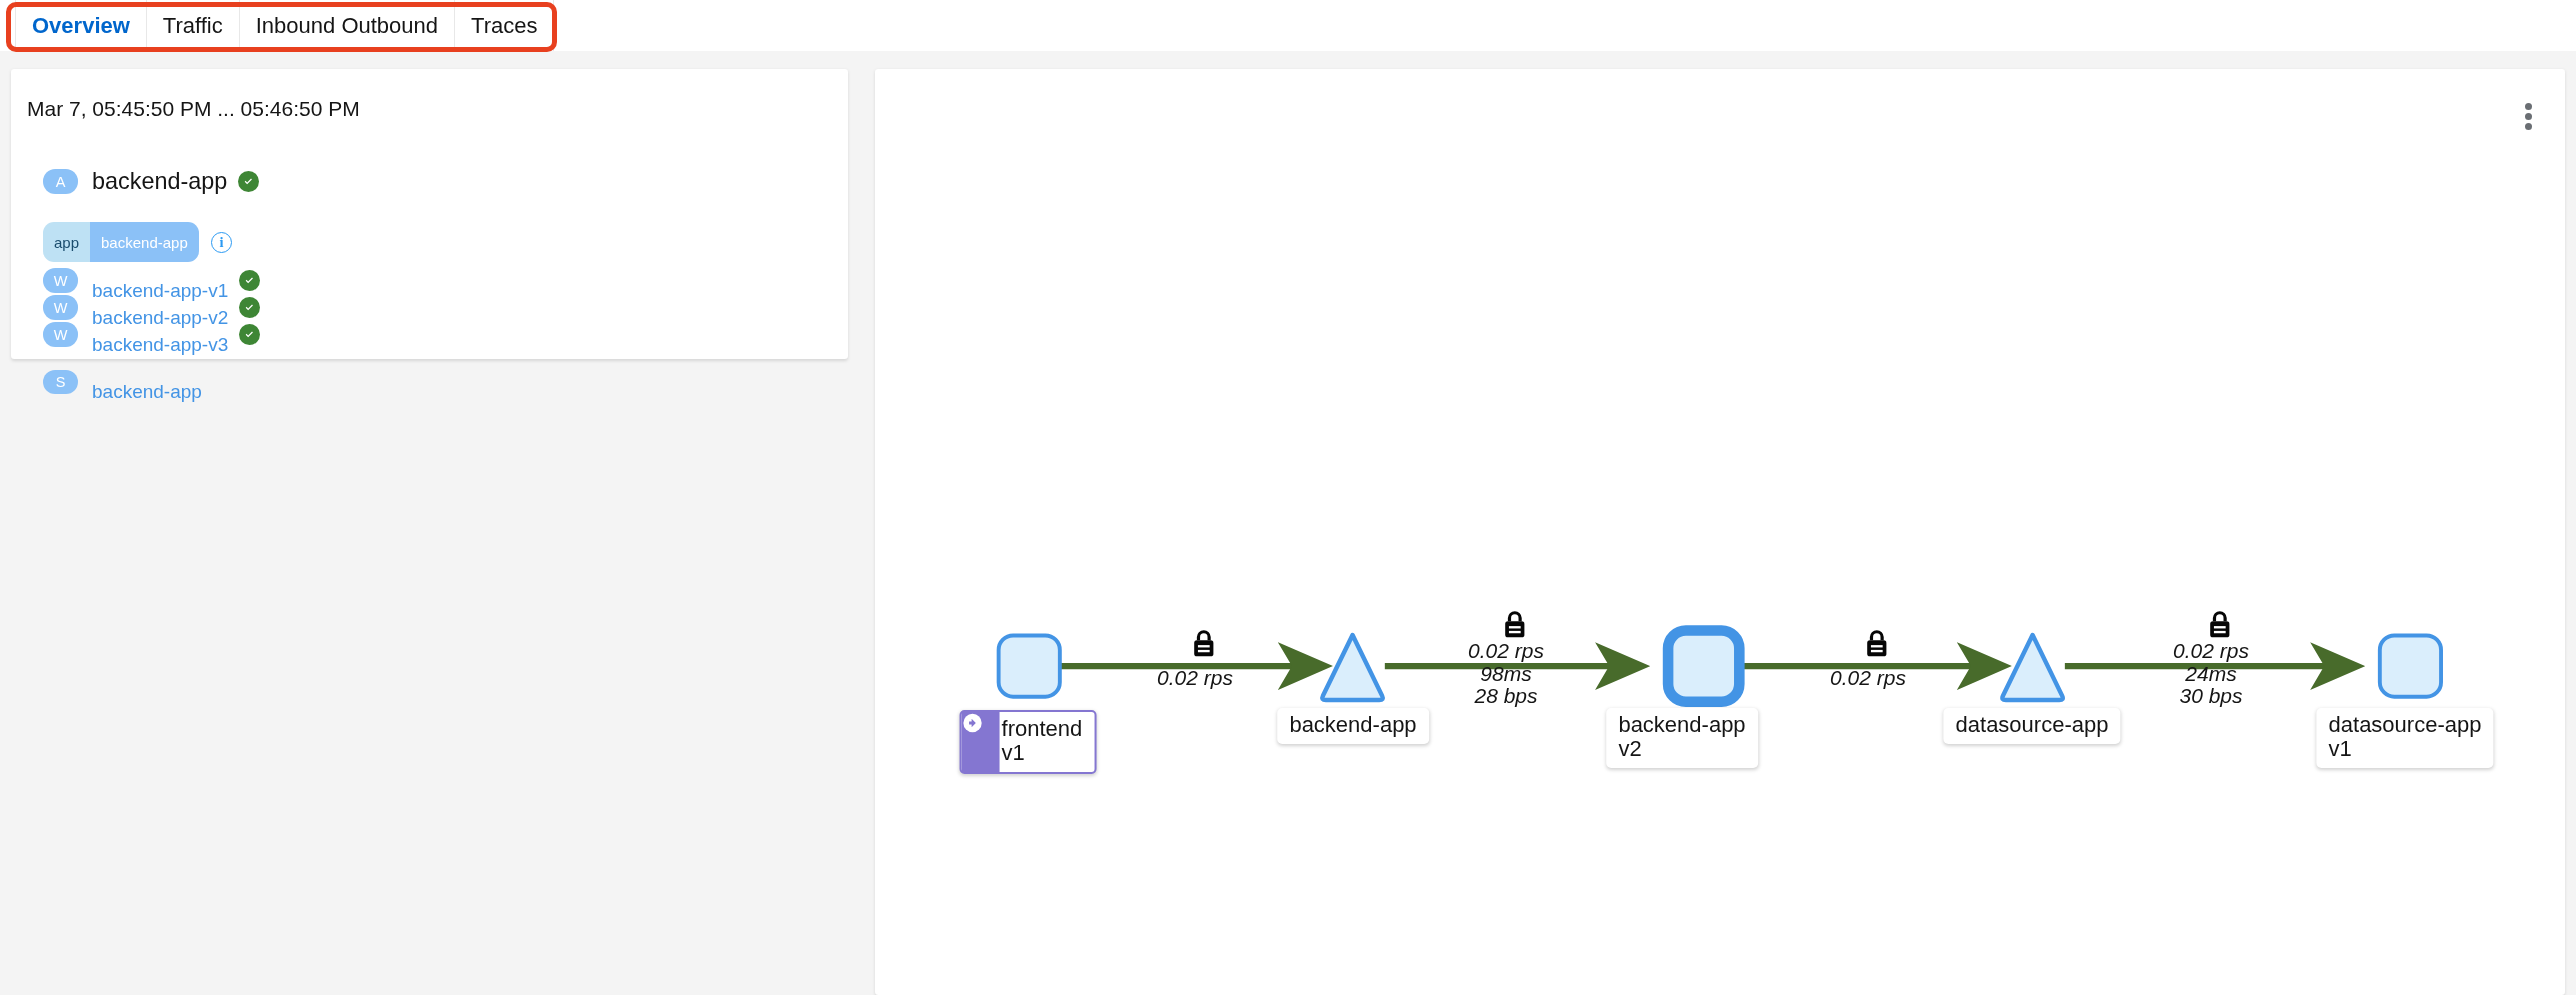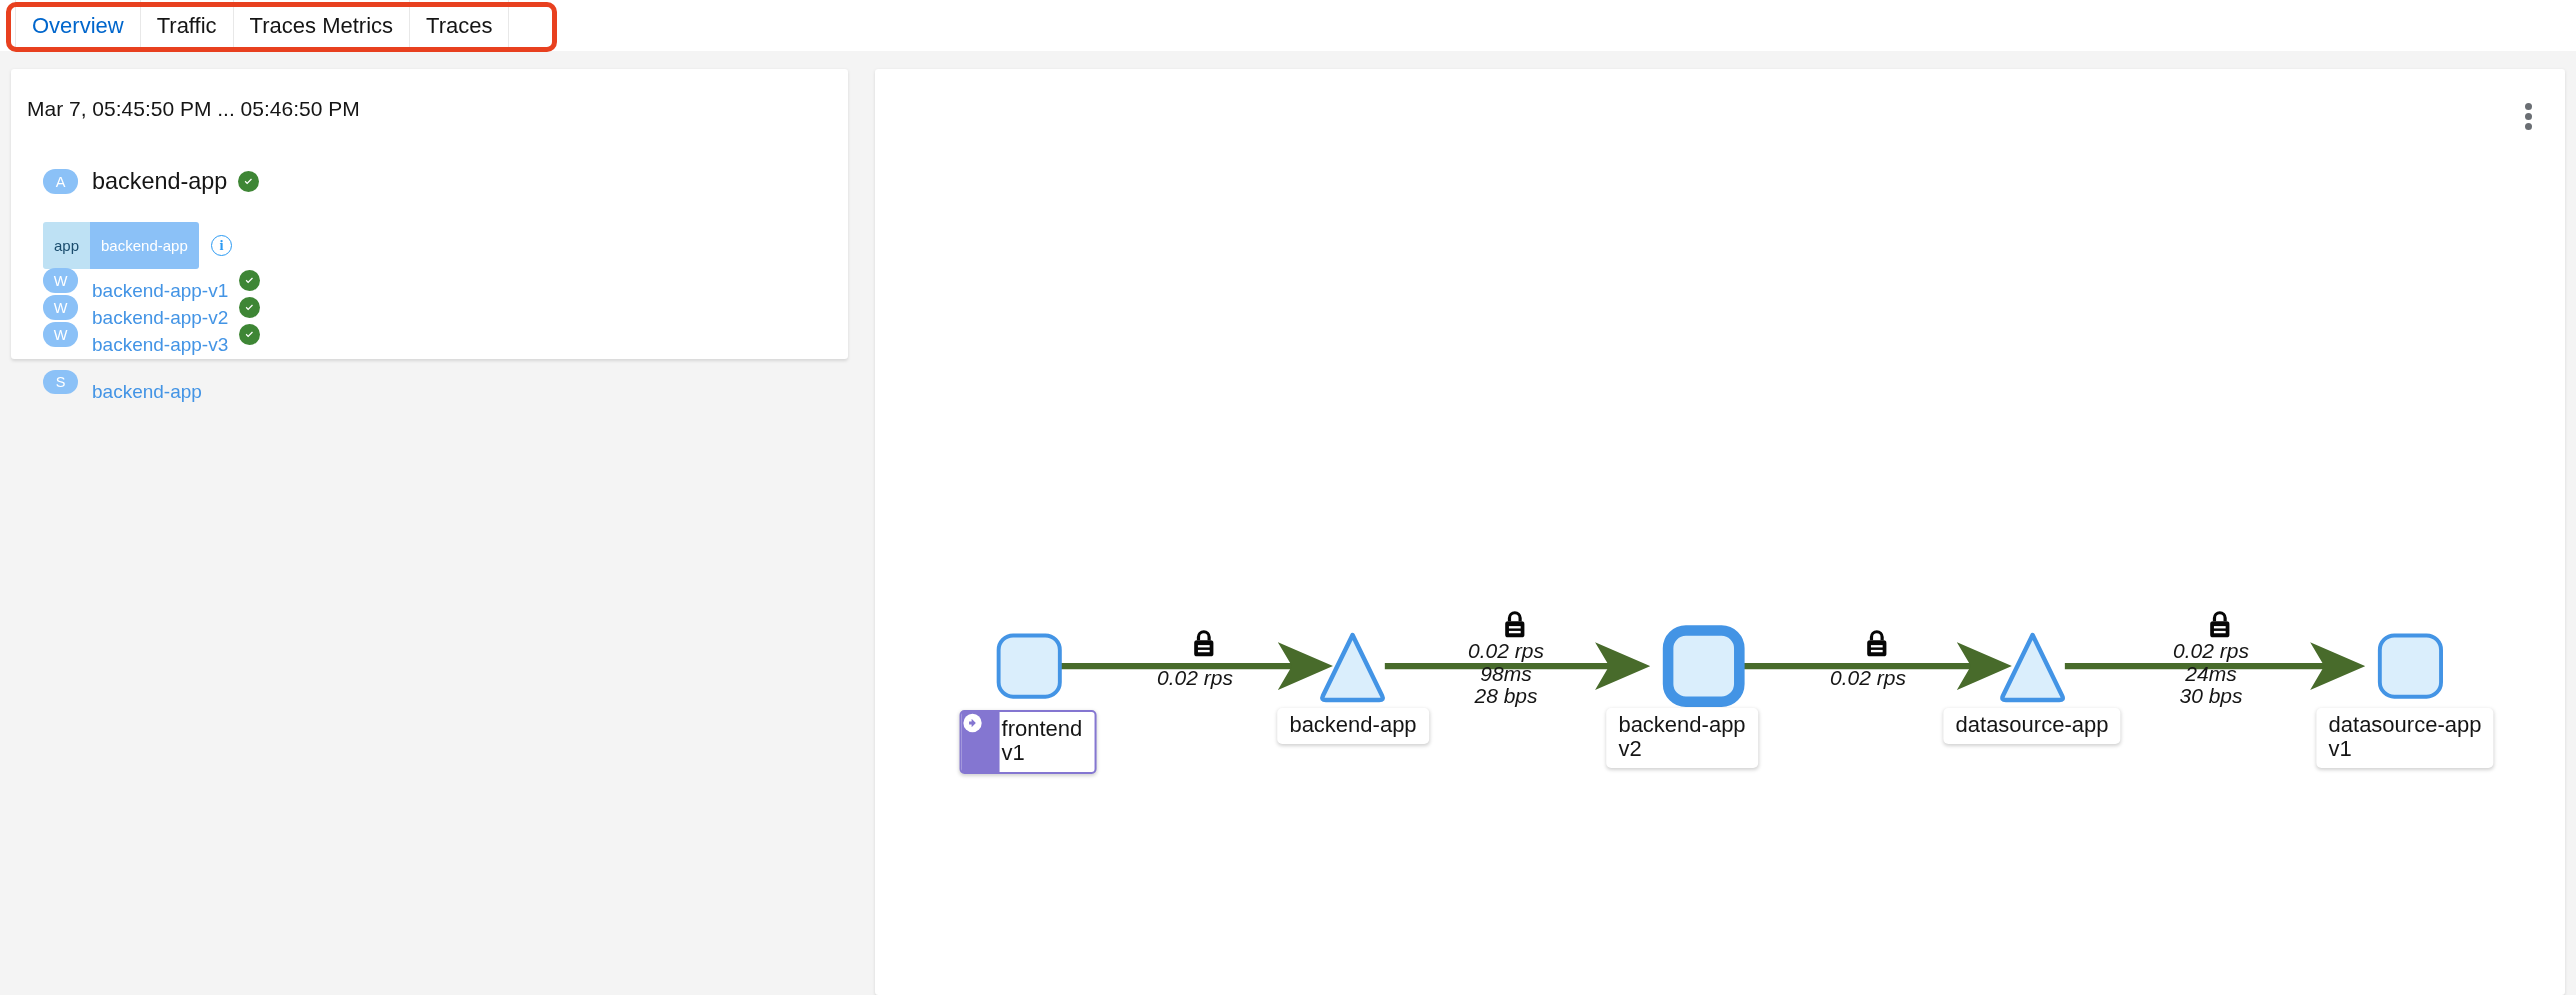--- a/index.html
+++ b/index.html
@@ -28,21 +28,21 @@
     align-items: center;
     padding: 0 16px;
     font-size: 22px;
     color: #151515;
     border-right: 1.7px solid #e8e8e8;
     cursor: pointer;
     white-space: nowrap;
     line-height: 1;
   }
   .tab:first-child { margin-left: 15px; border-left: 1.7px solid #e8e8e8; }
-  .tab.active { color: #0066cc; }
+  .tab.active { color: #0066cc; font-weight: bold; }
   .tabbar-filler { flex: 1; }
 
   
   .annot-box {
     position: absolute;
     left: 5.6px; top: 1.7px;
     width: 551px; height: 50px;
     border: 5px solid #e8401f;
     border-radius: 10px;
     pointer-events: none;
@@ -88,21 +88,21 @@
   .check {
     width: 21px; height: 21px; border-radius: 50%;
     background: #3e8635;
     display: flex; align-items: center; justify-content: center;
     margin-left: 11px; flex: none;
   }
   .check svg { width: 13.4px; height: 13.4px; display: block; }
 
   
   .chip-row { position: absolute; left: 32px; top: 153px; }
-  .chip { display: flex; height: 47px; border-radius: 3px; overflow: hidden; }
+  .chip { display: flex; height: 40px; border-radius: 11px; overflow: hidden; }
   .chip-key {
     background: #bee1f4; color: #1b4d6e;
     font-size: 15px; display: flex; align-items: center;
     padding: 0 11px;
   }
   .chip-val {
     background: #8bc1f7; color: #ffffff;
     font-size: 15px; display: flex; align-items: center;
     padding: 0 11px;
   }
@@ -203,21 +203,21 @@
   <div class="page-body"></div>
 
   <div class="tabbar">
     <div class="tab active">
       <span>Overview</span>
     </div>
     <div class="tab">
       <span>Traffic</span>
     </div>
     <div class="tab">
-      <span>Traces Metrics</span>
+      <span>Inbound Outbound</span>
     </div>
     <div class="tab">
       <span>Traces</span>
     </div>
     <div class="tabbar-filler"></div>
   </div>
   <div class="annot-box"></div>
 
   <div class="side-card">
 

